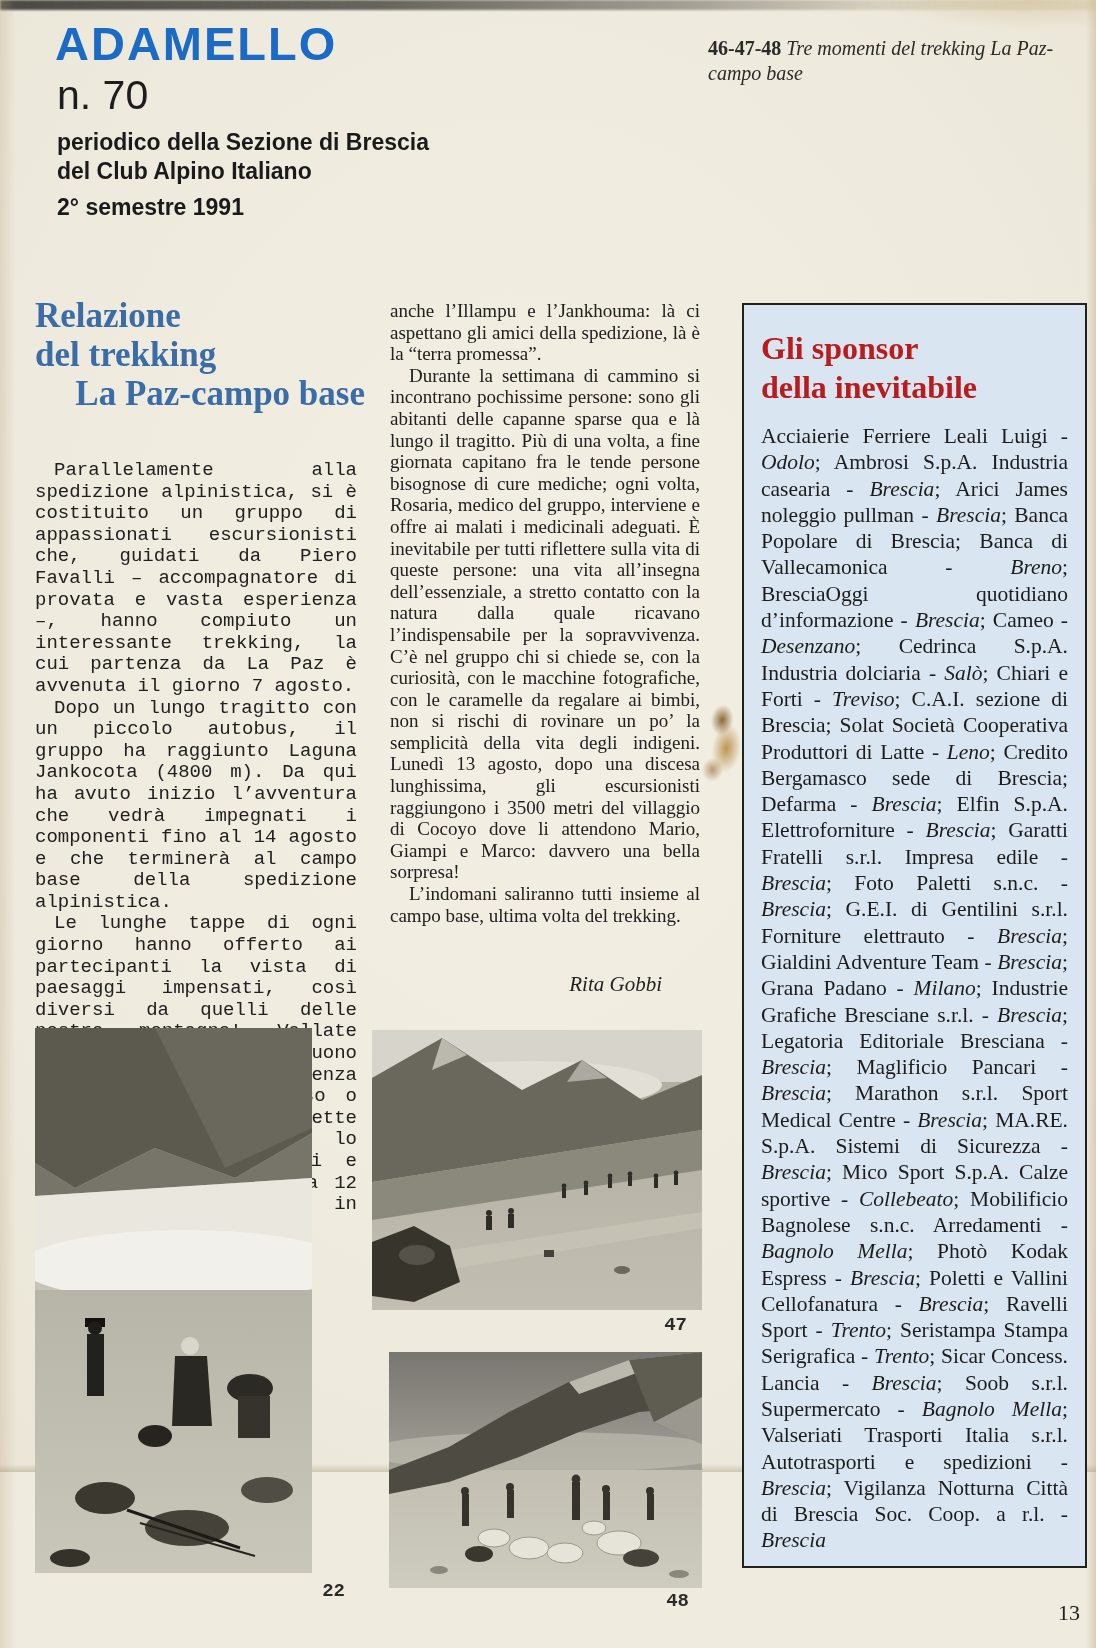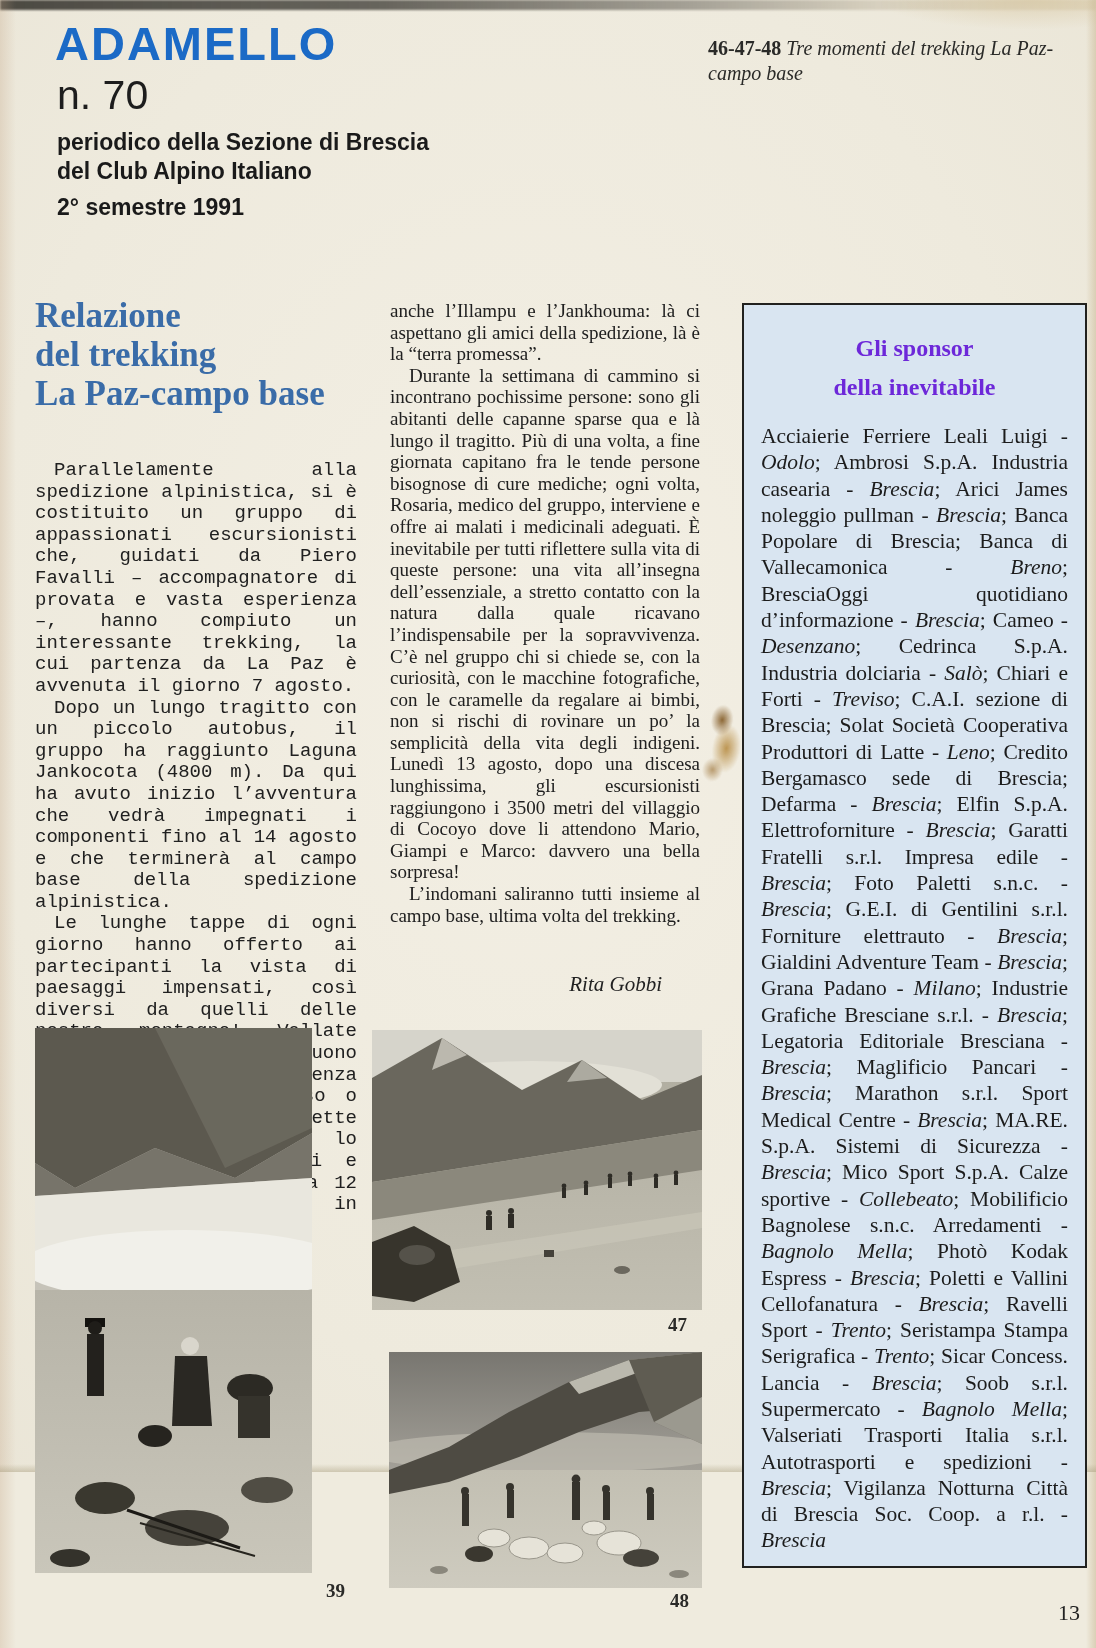--- a/index.html
+++ b/index.html
@@ -46,38 +46,38 @@
   .col2{left:390px;top:300px;width:310px;height:700px;}
   .col p{margin:0;text-indent:19px;}
   .col p.noindent{text-indent:0;}
   .byline{position:absolute;left:390px;top:972px;width:300px;text-align:right;
     font-style:italic;font-size:21px;color:#222;padding-right:28px;box-sizing:border-box;}
 
   
   .sponsor-box{position:absolute;left:742px;top:303px;width:345px;height:1265px;
     background:#d9e5f1;border:2px solid #21211f;box-sizing:border-box;
     padding:24px 17px 10px 17px;overflow:hidden;}
-  .sponsor-title{text-align:center;font-weight:bold;font-size:24px;line-height:39px;color:#6d28d9;}
+  .sponsor-title{font-weight:bold;font-size:32px;line-height:39px;color:#b91c1c;}
   .sponsor-list{margin-top:16px;font-size:21.5px;line-height:26.3px;text-align:justify;color:#1c1c1c;}
   .sponsor-list em{}
 
   .stain{position:absolute;left:698px;top:693px;width:54px;height:92px;
     background:
       radial-gradient(ellipse 16px 22px at 40% 30%, rgba(122,79,22,.85), rgba(122,79,22,0) 70%),
       radial-gradient(ellipse 20px 34px at 55% 60%, rgba(176,128,47,.8), rgba(176,128,47,0) 72%),
       radial-gradient(ellipse 14px 16px at 35% 85%, rgba(146,100,34,.6), rgba(146,100,34,0) 75%);
     transform:rotate(8deg);filter:blur(.4px);}
 
   
   .photo{position:absolute;overflow:hidden;}
   .photo svg{display:block;width:100%;height:100%;}
   .photo46{left:35px;top:1028px;width:277px;height:545px;}
   .photo47{left:372px;top:1030px;width:330px;height:280px;}
   .photo48{left:389px;top:1352px;width:313px;height:236px;}
-  .photo-num{position:absolute;font-weight:bold;font-size:19px;color:#2a2a28;text-align:right;}
+  .photo-num{position:absolute;font-weight:bold;font-size:19px;color:#2a2a28;text-align:right;font-family:Liberation Mono, monospace;}
   .num46{left:35px;top:1580px;width:310px;}
   .num47{left:372px;top:1314px;width:315px;}
   .num48{left:389px;top:1590px;width:300px;}
 
   .page-number{position:absolute;left:1020px;top:1600px;width:60px;text-align:right;
     font-size:22px;color:#222;}
 </style>
 </head>
 <body>
 
@@ -98,21 +98,21 @@
   <div class="semester">2° semestre 1991</div>
 
   <div class="caption-note">
     <b>46-47-48</b>
     <em>Tre momenti del trekking La Paz-campo base</em>
   </div>
 
   <div class="heading">
     <div style="color: rgb(58, 108, 168);">Relazione</div>
     <div style="color: rgb(58, 108, 168);">del trekking</div>
-    <div style="color: rgb(58, 108, 168);">La Paz-campo base</div>
+    <div style="color: rgb(58, 108, 168); text-align: right;">La Paz-campo base</div>
   </div>
 
   <div class="col col1">
     <p>Parallelamente alla spedizione alpinistica, si è costituito un gruppo di appassionati escursionisti che, guidati da Piero Favalli – accompagnatore di provata e vasta esperienza –, hanno compiuto un interessante trekking, la cui partenza da La Paz è avvenuta il giorno 7 agosto.</p>
     <p>Dopo un lungo tragitto con un piccolo autobus, il gruppo ha raggiunto Laguna Jankocota (4800 m). Da qui ha avuto inizio l’avventura che vedrà impegnati i componenti fino al 14 agosto e che terminerà al campo base della spedizione alpinistica.</p>
     <p>Le lunghe tappe di ogni giorno hanno offerto ai partecipanti la vista di paesaggi impensati, così diversi da quelli delle nostre montagne! Vallate lunghissime si susseguono una dopo l’altra, senza interruzione. Ogni passo o valico raggiunto permette loro di spaziare con lo sguardo su nuove valli e nuove montagne. Domenica 12 agosto avvistano in lontananza</p>
   </div>
 
   <div class="col col2">
     <p class="noindent">anche l’Illampu e l’Jankhouma: là ci aspettano gli amici della spedizione, là è la “terra promessa”.</p>
@@ -159,21 +159,21 @@
       <rect x="203" y="368" width="32" height="42" fill="#35332c"></rect>
       <ellipse cx="120" cy="408" rx="17" ry="11" fill="#26241f"></ellipse>
       <ellipse cx="70" cy="470" rx="30" ry="16" fill="#3a382f"></ellipse>
       <ellipse cx="152" cy="500" rx="42" ry="18" fill="#45423a"></ellipse>
       <ellipse cx="232" cy="462" rx="26" ry="13" fill="#504d44"></ellipse>
       <line x1="92" y1="482" x2="205" y2="520" stroke="#1c1a16" stroke-width="3"></line>
       <line x1="105" y1="495" x2="220" y2="528" stroke="#26241e" stroke-width="2"></line>
       <ellipse cx="35" cy="530" rx="20" ry="9" fill="#34322b"></ellipse>
     </svg>
   </div>
-  <div class="photo-num num46">39</div>
+  <div class="photo-num num46">22</div>
 
   <div class="photo photo47">
     <svg viewBox="0 0 330 280" preserveAspectRatio="none">
       <defs>
         <linearGradient id="v47" x1="0" y1="0" x2="0" y2="1">
           <stop offset="0" stop-color="#aeab9e"></stop>
             <stop offset="1" stop-color="#c2bfb2"></stop>
         </linearGradient>
       </defs>
       <rect width="330" height="280" fill="url(#v47)"></rect>

